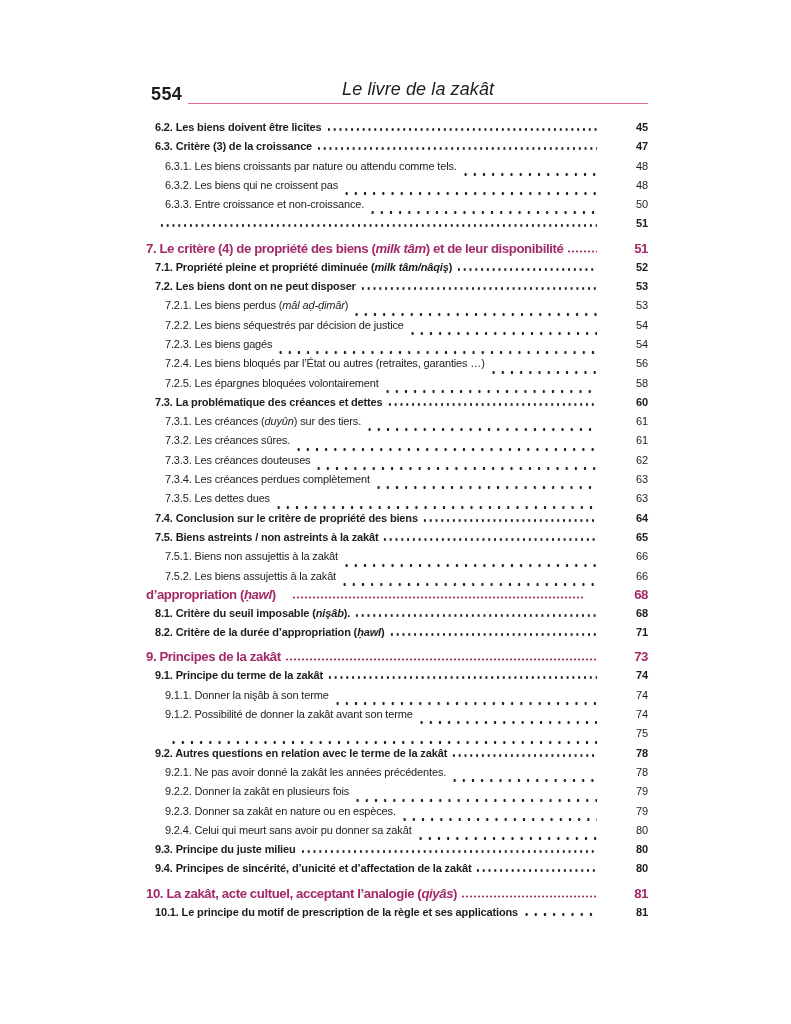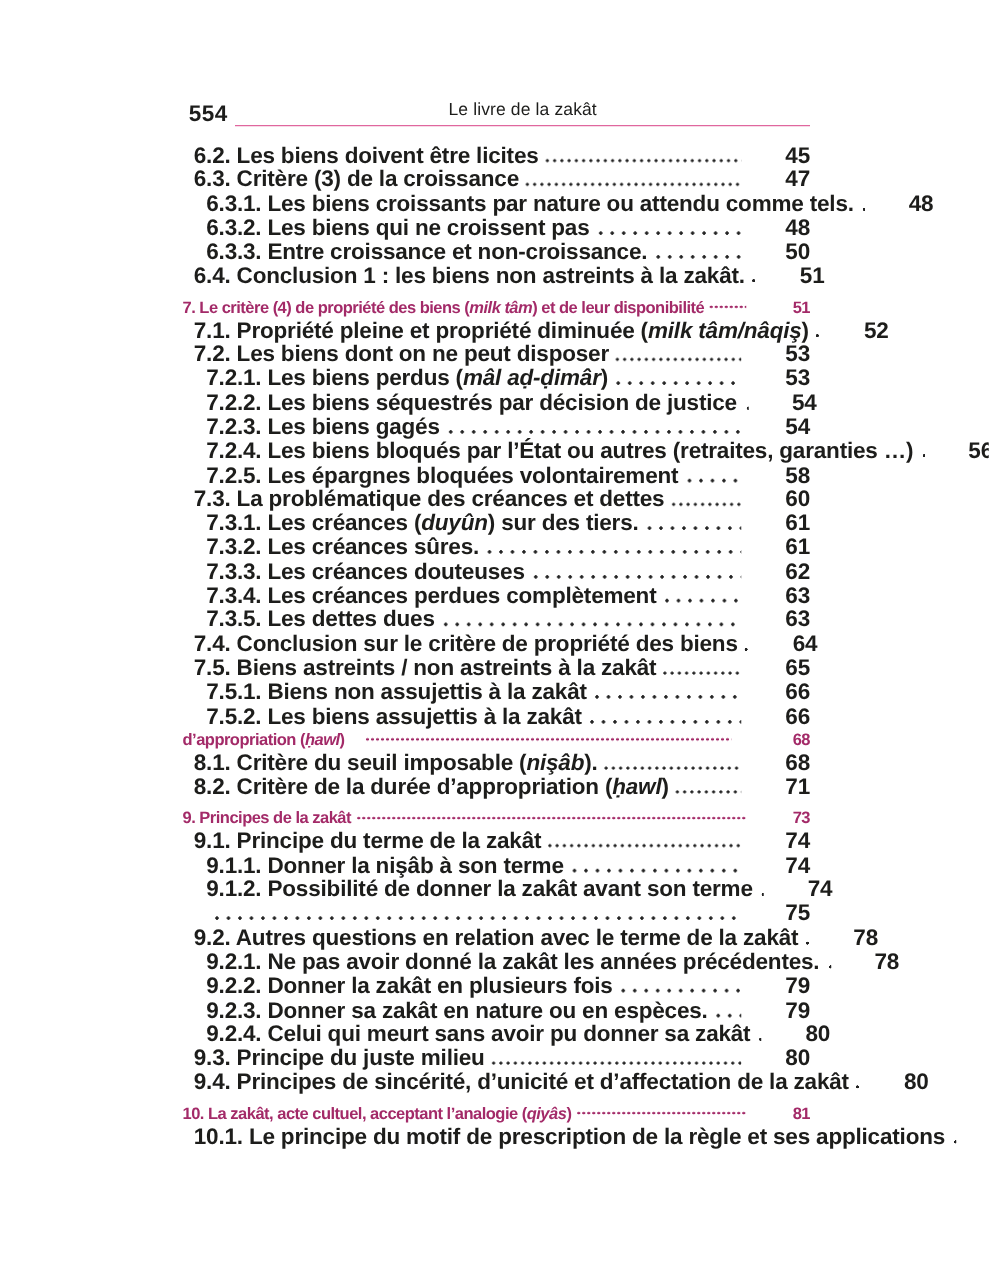--- a/index.html
+++ b/index.html
@@ -27,48 +27,48 @@
     padding-bottom: 1px;
   }
   .title-rule {
     flex: 1;
     margin-left: 6px;
     border-bottom: 1.6px solid #e0679e;
     text-align: center;
     padding-bottom: 3px;
   }
   .running-title {
-    font-size: 14px;
+    font-style: italic;
+    font-size: 18px;
     letter-spacing: .1px;
   }
 
   
   .toc { margin: 14px 143px 0 146px; }
 
   .entry {
     display: flex;
     align-items: baseline;
     line-height: 19.3px;
-    font-size: 18px;
+    font-size: 11px;
     letter-spacing: -0.15px;
   }
   .entry .label { white-space: nowrap; }
   .entry .label i { font-style: italic; }
 
   .lvl2 { font-weight: bold; padding-left: 9px; }
-  .lvl3 { font-weight: bold; padding-left: 19px; }
+  .lvl3 { font-weight: normal; padding-left: 19px; align-items: flex-end; }
 
   .lvl1 {
     font-weight: bold;
     font-size: 13.2px;
     letter-spacing: -0.4px;
     color: #a32a68;
     margin-top: 6px;
     line-height: 18px;
-    align-items: center;
   }
   .lvl1.cont { margin-top: 0; gap: 12px; }
 
   
   .leader {
     flex: 1;
     height: 3px;
     min-width: 5px;
     margin: 0 3px 0 4px;
     background-repeat: repeat-x;
@@ -127,21 +127,20 @@
     <span class="label">6.3.2. Les biens qui ne croissent pas</span>
     <span class="leader"></span>
     <span class="pg">48</span>
   </div>
         <div class="entry lvl3">
     <span class="label">6.3.3. Entre croissance et non-croissance.</span>
     <span class="leader"></span>
     <span class="pg">50</span>
   </div>
         <div class="entry lvl2">
-    <span class="label">6.4. Conclusion 1 : les biens non astreints à la zakât.</span>
     <span class="leader"></span>
     <span class="pg">51</span>
   </div>
         <div class="entry lvl1">
     <span class="label">7. Le critère (4) de propriété des biens (<i>milk tâm</i>) et de leur disponibilité</span>
     <span class="leader"></span>
     <span class="pg">51</span>
   </div>
         <div class="entry lvl2">
     <span class="label">7.1. Propriété pleine et propriété diminuée (<i>milk tâm/nâqiş</i>)</span>

